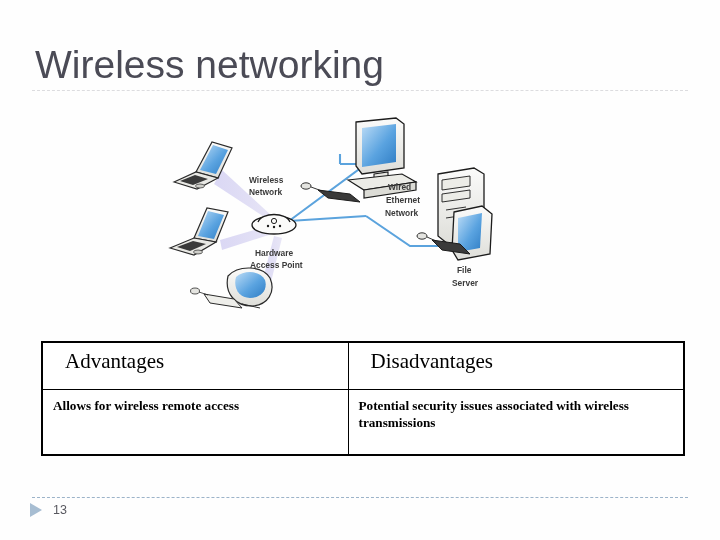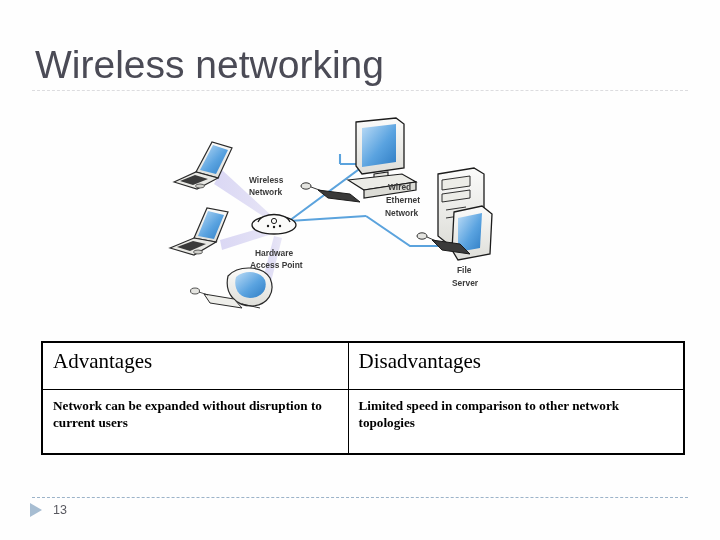--- a/index.html
+++ b/index.html
@@ -69,21 +69,21 @@
   .cmp-table th,
   .cmp-table td {
     border: 1px solid #000000;
     text-align: left;
     vertical-align: top;
   }
   .cmp-table th {
     font-weight: normal;
     font-size: 21px;
     line-height: 25px;
-    padding: 6px 0 6px 10px;
+    padding: 6px 0 6px 22px;
     height: 34px;
   }
   .cmp-table td {
     font-weight: bold;
     font-size: 13.2px;
     line-height: 17px;
     padding: 7px 8px 10px 10px;
     height: 40px;
   }
   .cmp-table tr.row-1 td { height: 47px; }
@@ -240,23 +240,23 @@
       <col class="c1">
       <col class="c2">
     </colgroup>
   <thead>
     <tr>
       <th>Advantages</th>
       <th>Disadvantages</th>
     </tr>
   </thead>
   <tbody>
-    <tr class="row-2">
-      <td>Network can be expanded without disruption to current users</td>
-      <td>Limited speed in comparison to other network topologies</td>
+    <tr class="row-1">
+      <td>Allows for wireless remote access</td>
+      <td>Potential security issues associated with wireless transmissions</td>
     </tr>
   </tbody>
 </table>
 
 <div class="footer-rule"></div>
 <div class="footer">
   <div class="footer-triangle"></div>
   <div class="page-number">13</div>
 </div>
 

